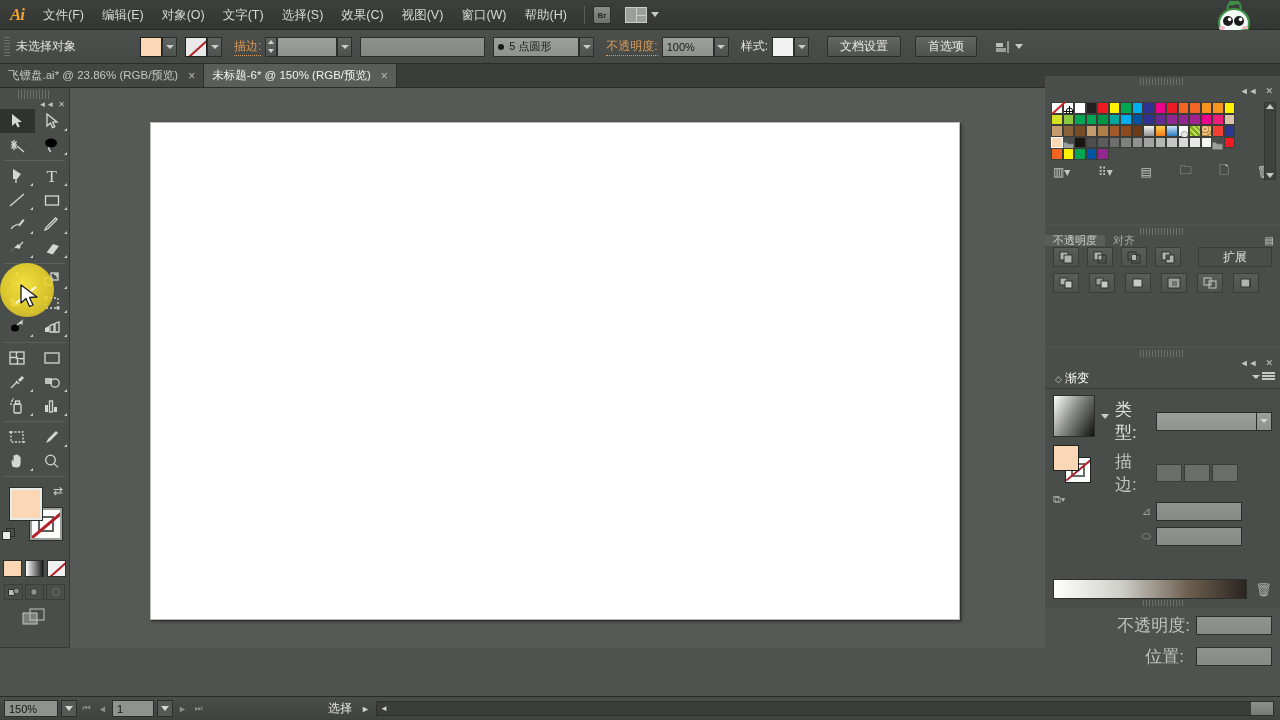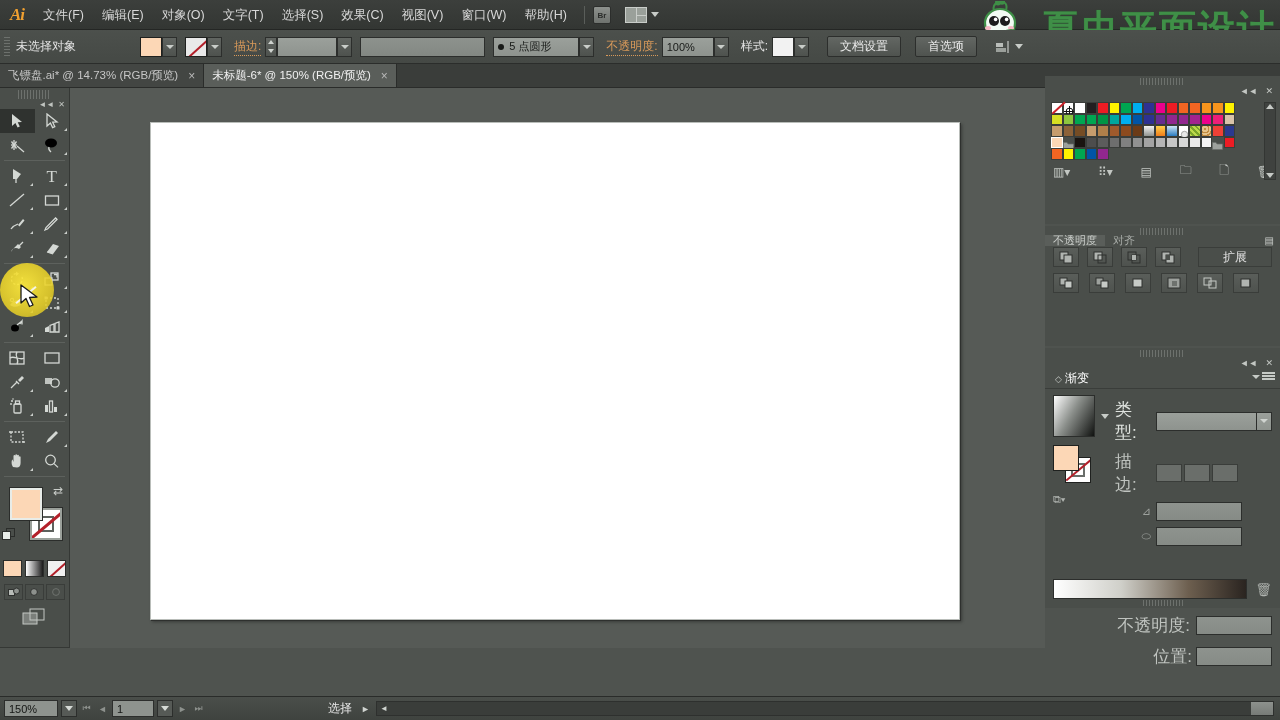--- a/index.html
+++ b/index.html
@@ -331,21 +331,20 @@
         <circle cx="14" cy="20" r="5" fill="#1c1c1c"></circle>
         <circle cx="25" cy="20" r="5" fill="#1c1c1c"></circle>
         <circle cx="15.6" cy="18.4" r="1.8" fill="#ffffff"></circle>
         <circle cx="26.6" cy="18.4" r="1.8" fill="#ffffff"></circle>
         <ellipse cx="8" cy="27" rx="3" ry="2" fill="#f6b8c4"></ellipse>
         <ellipse cx="31" cy="27" rx="3" ry="2" fill="#f6b8c4"></ellipse>
         <ellipse cx="31" cy="38" rx="11" ry="9" fill="#f2fbf3" stroke="#3f8f47" stroke-width="2"></ellipse>
         <ellipse cx="41" cy="48" rx="8" ry="6.5" fill="#f2fbf3" stroke="#3f8f47" stroke-width="2"></ellipse>
         <path d="M24 33 L38 33 M27 43 L46 43" stroke="#3f8f47" stroke-width="1.6" fill="none"></path>
       </svg>
-      <span class="wm-text">夏虫平面设计</span>
     </div>
   </div>
 
   <div class="optbar">
     <div class="grip"></div>
     <div class="opt-label" style="width:120px">未选择对象</div>
 
     <div style="display:flex;align-items:center;margin-left:4px">
       <div class="sw-box"></div>
       <div class="mini-drop">
@@ -399,21 +398,21 @@
         <rect x="1" y="3" width="7" height="4" fill="#b9bdb9"></rect>
         <rect x="1" y="8" width="10" height="4" fill="#9ba09b"></rect>
         <line x1="13" y1="1" x2="13" y2="13" stroke="#c8ccc8" stroke-width="1.2"></line>
       </svg>
       <span class="caret-d"></span>
     </div>
   </div>
 
   <div class="tabbar">
     <div class="tab">
-      <span>飞镖盘.ai* @ 14.73% (RGB/预览)</span>
+      <span>飞镖盘.ai* @ 23.86% (RGB/预览)</span>
       <span class="tab-x">×</span>
     </div>
     <div class="tab active">
       <span>未标题-6* @ 150% (RGB/预览)</span>
       <span class="tab-x">×</span>
     </div>
   </div>
 
   <div class="toolbar">
     <div class="tb-grip"></div>
@@ -932,21 +931,21 @@
     <div class="gr-stripbox" style="margin-top:26px">
       <div class="gr-strip"></div>
       <span style="color:#b0b4b0;font-size:13px">🗑</span>
     </div>
 
     <div style="padding:14px 8px 0 8px">
       <div style="display:flex;align-items:center;gap:6px;justify-content:flex-end">
         <span class="gr-lbl">不透明度:</span>
         <div class="gr-fld dim" style="width:76px"></div>
       </div>
-      <div style="display:flex;align-items:center;gap:4px;justify-content:flex-end;margin-top:8px">
+      <div style="display:flex;align-items:center;gap:12px;justify-content:flex-end;margin-top:8px">
         <span class="gr-lbl">位置:</span>
         <div class="gr-fld dim" style="width:76px"></div>
       </div>
     </div>
     <div style="position:absolute;bottom:2px;left:0;width:100%;height:6px;
       background:repeating-linear-gradient(to right,#6d716d 0 1px,transparent 1px 3px);
       background-position:center; background-size:40px 6px; background-repeat:no-repeat;"></div>
   </div>
 
 

